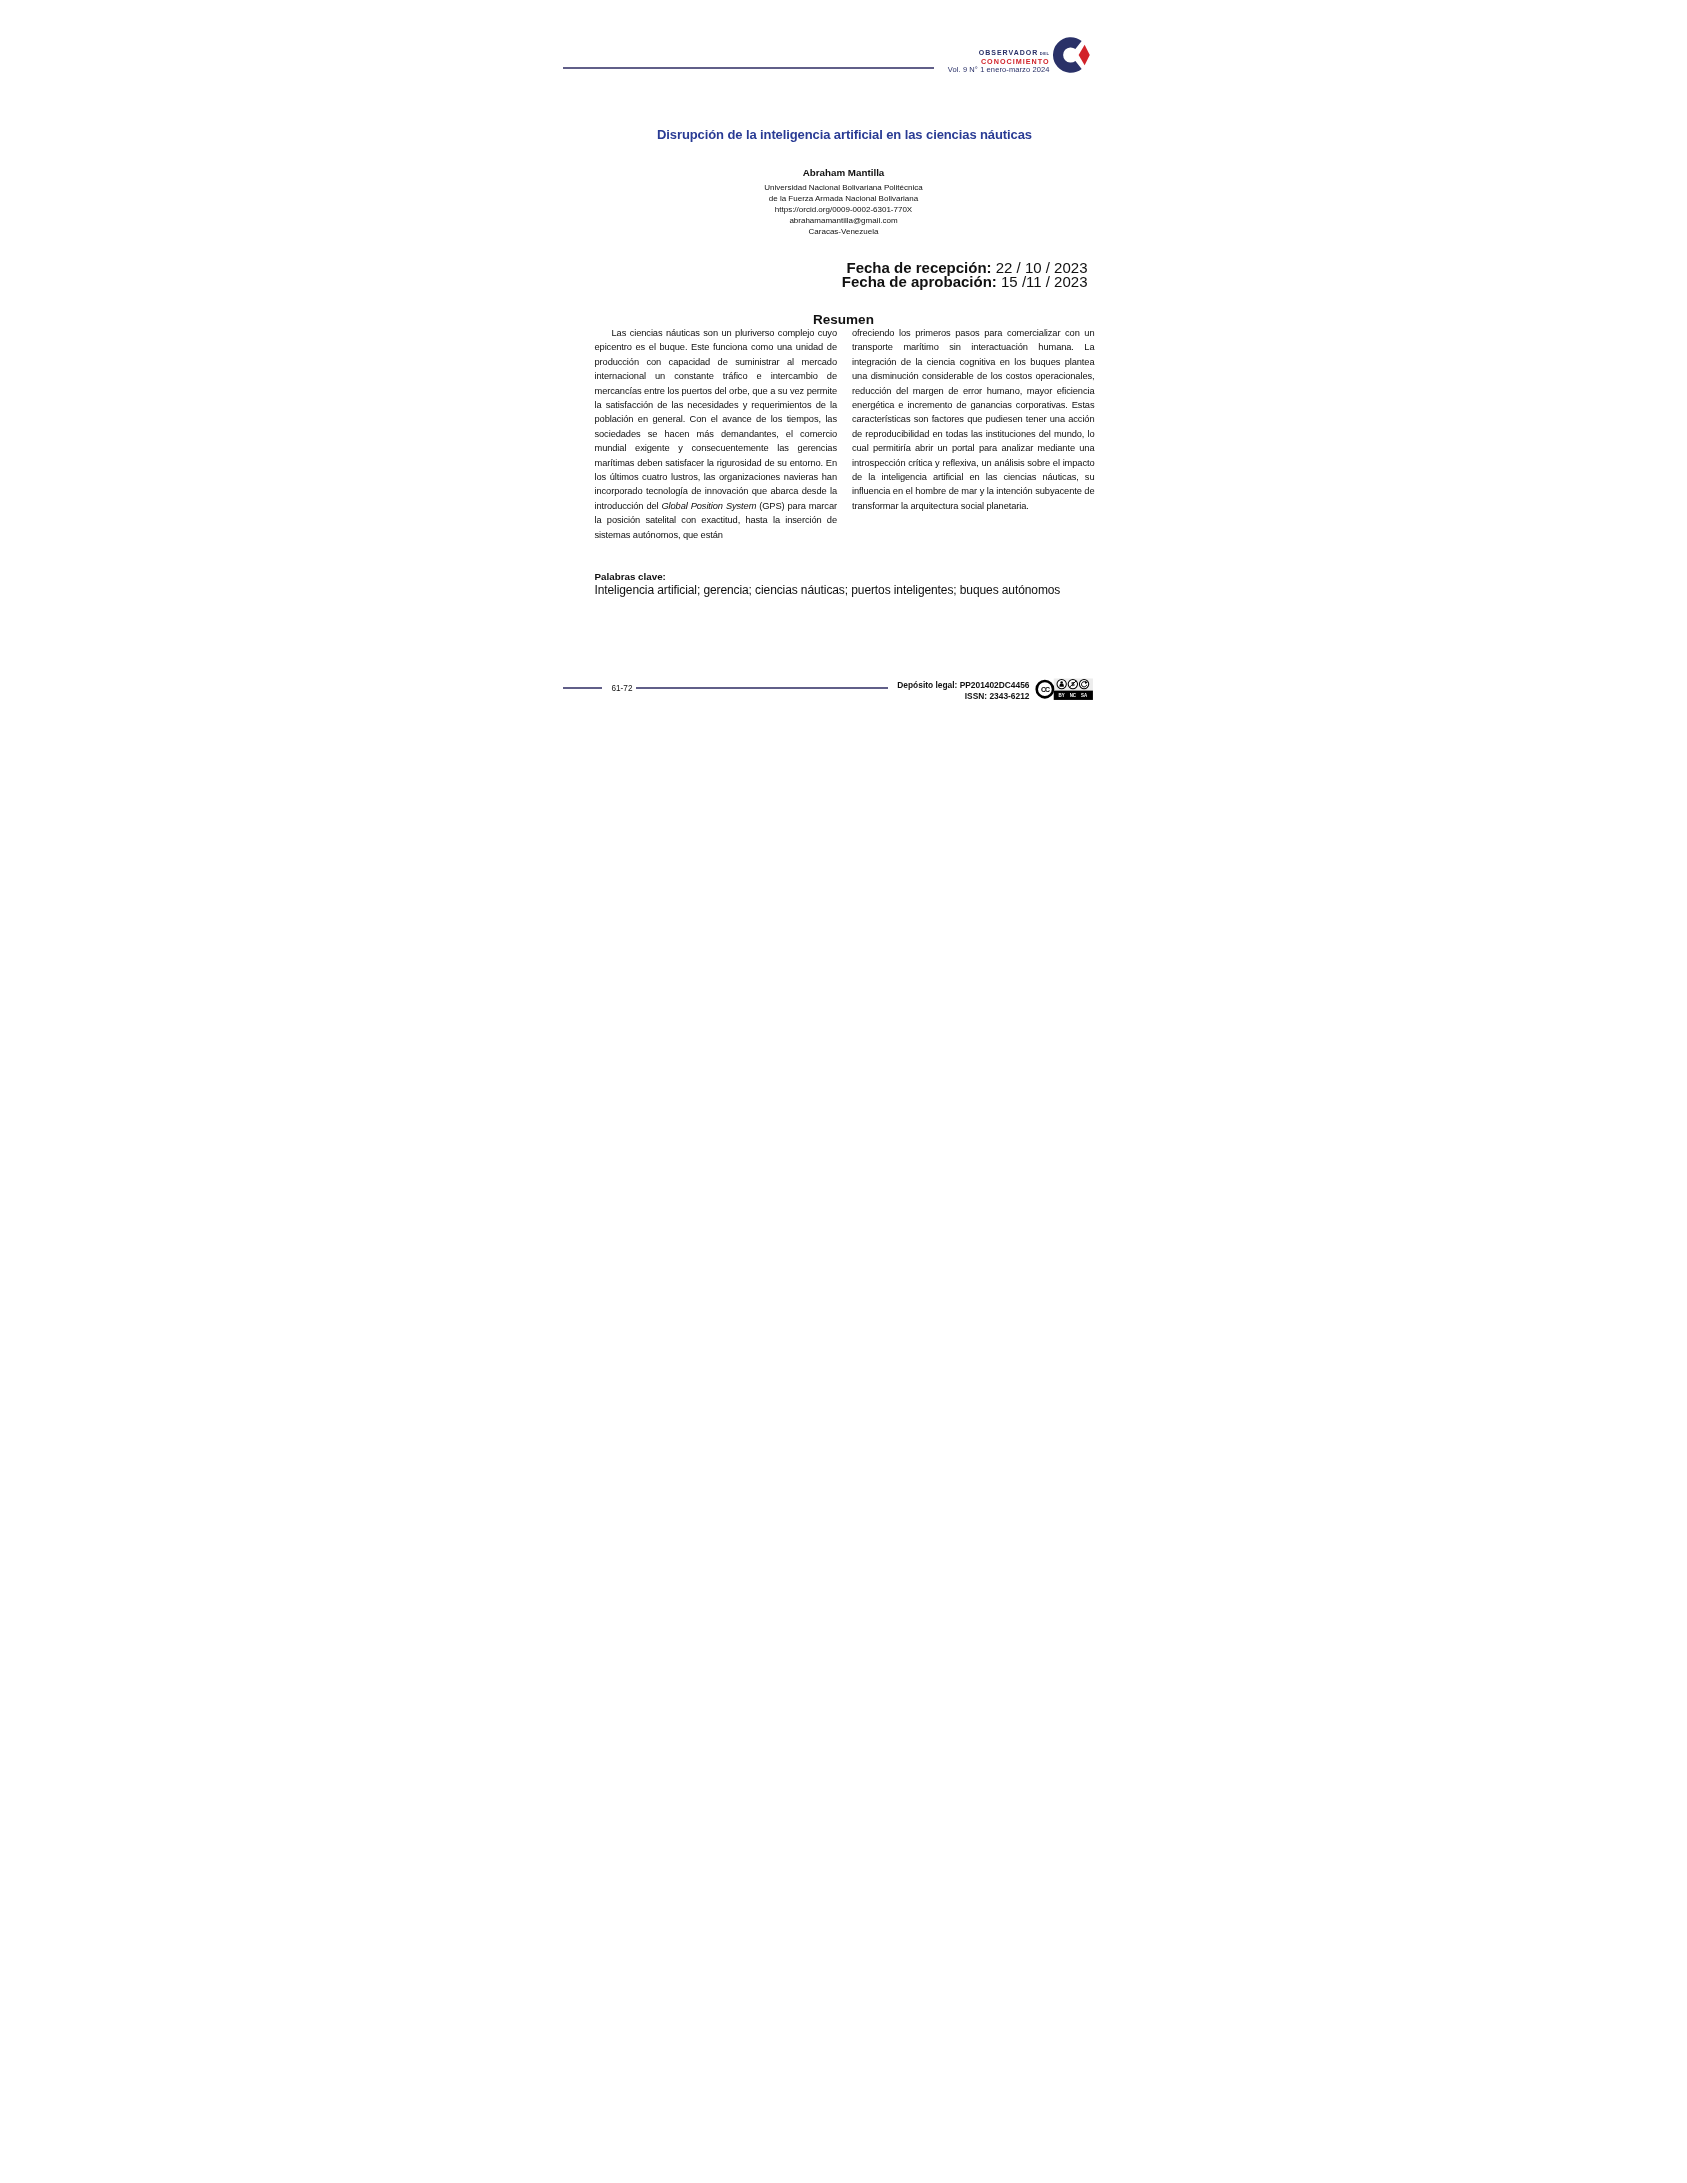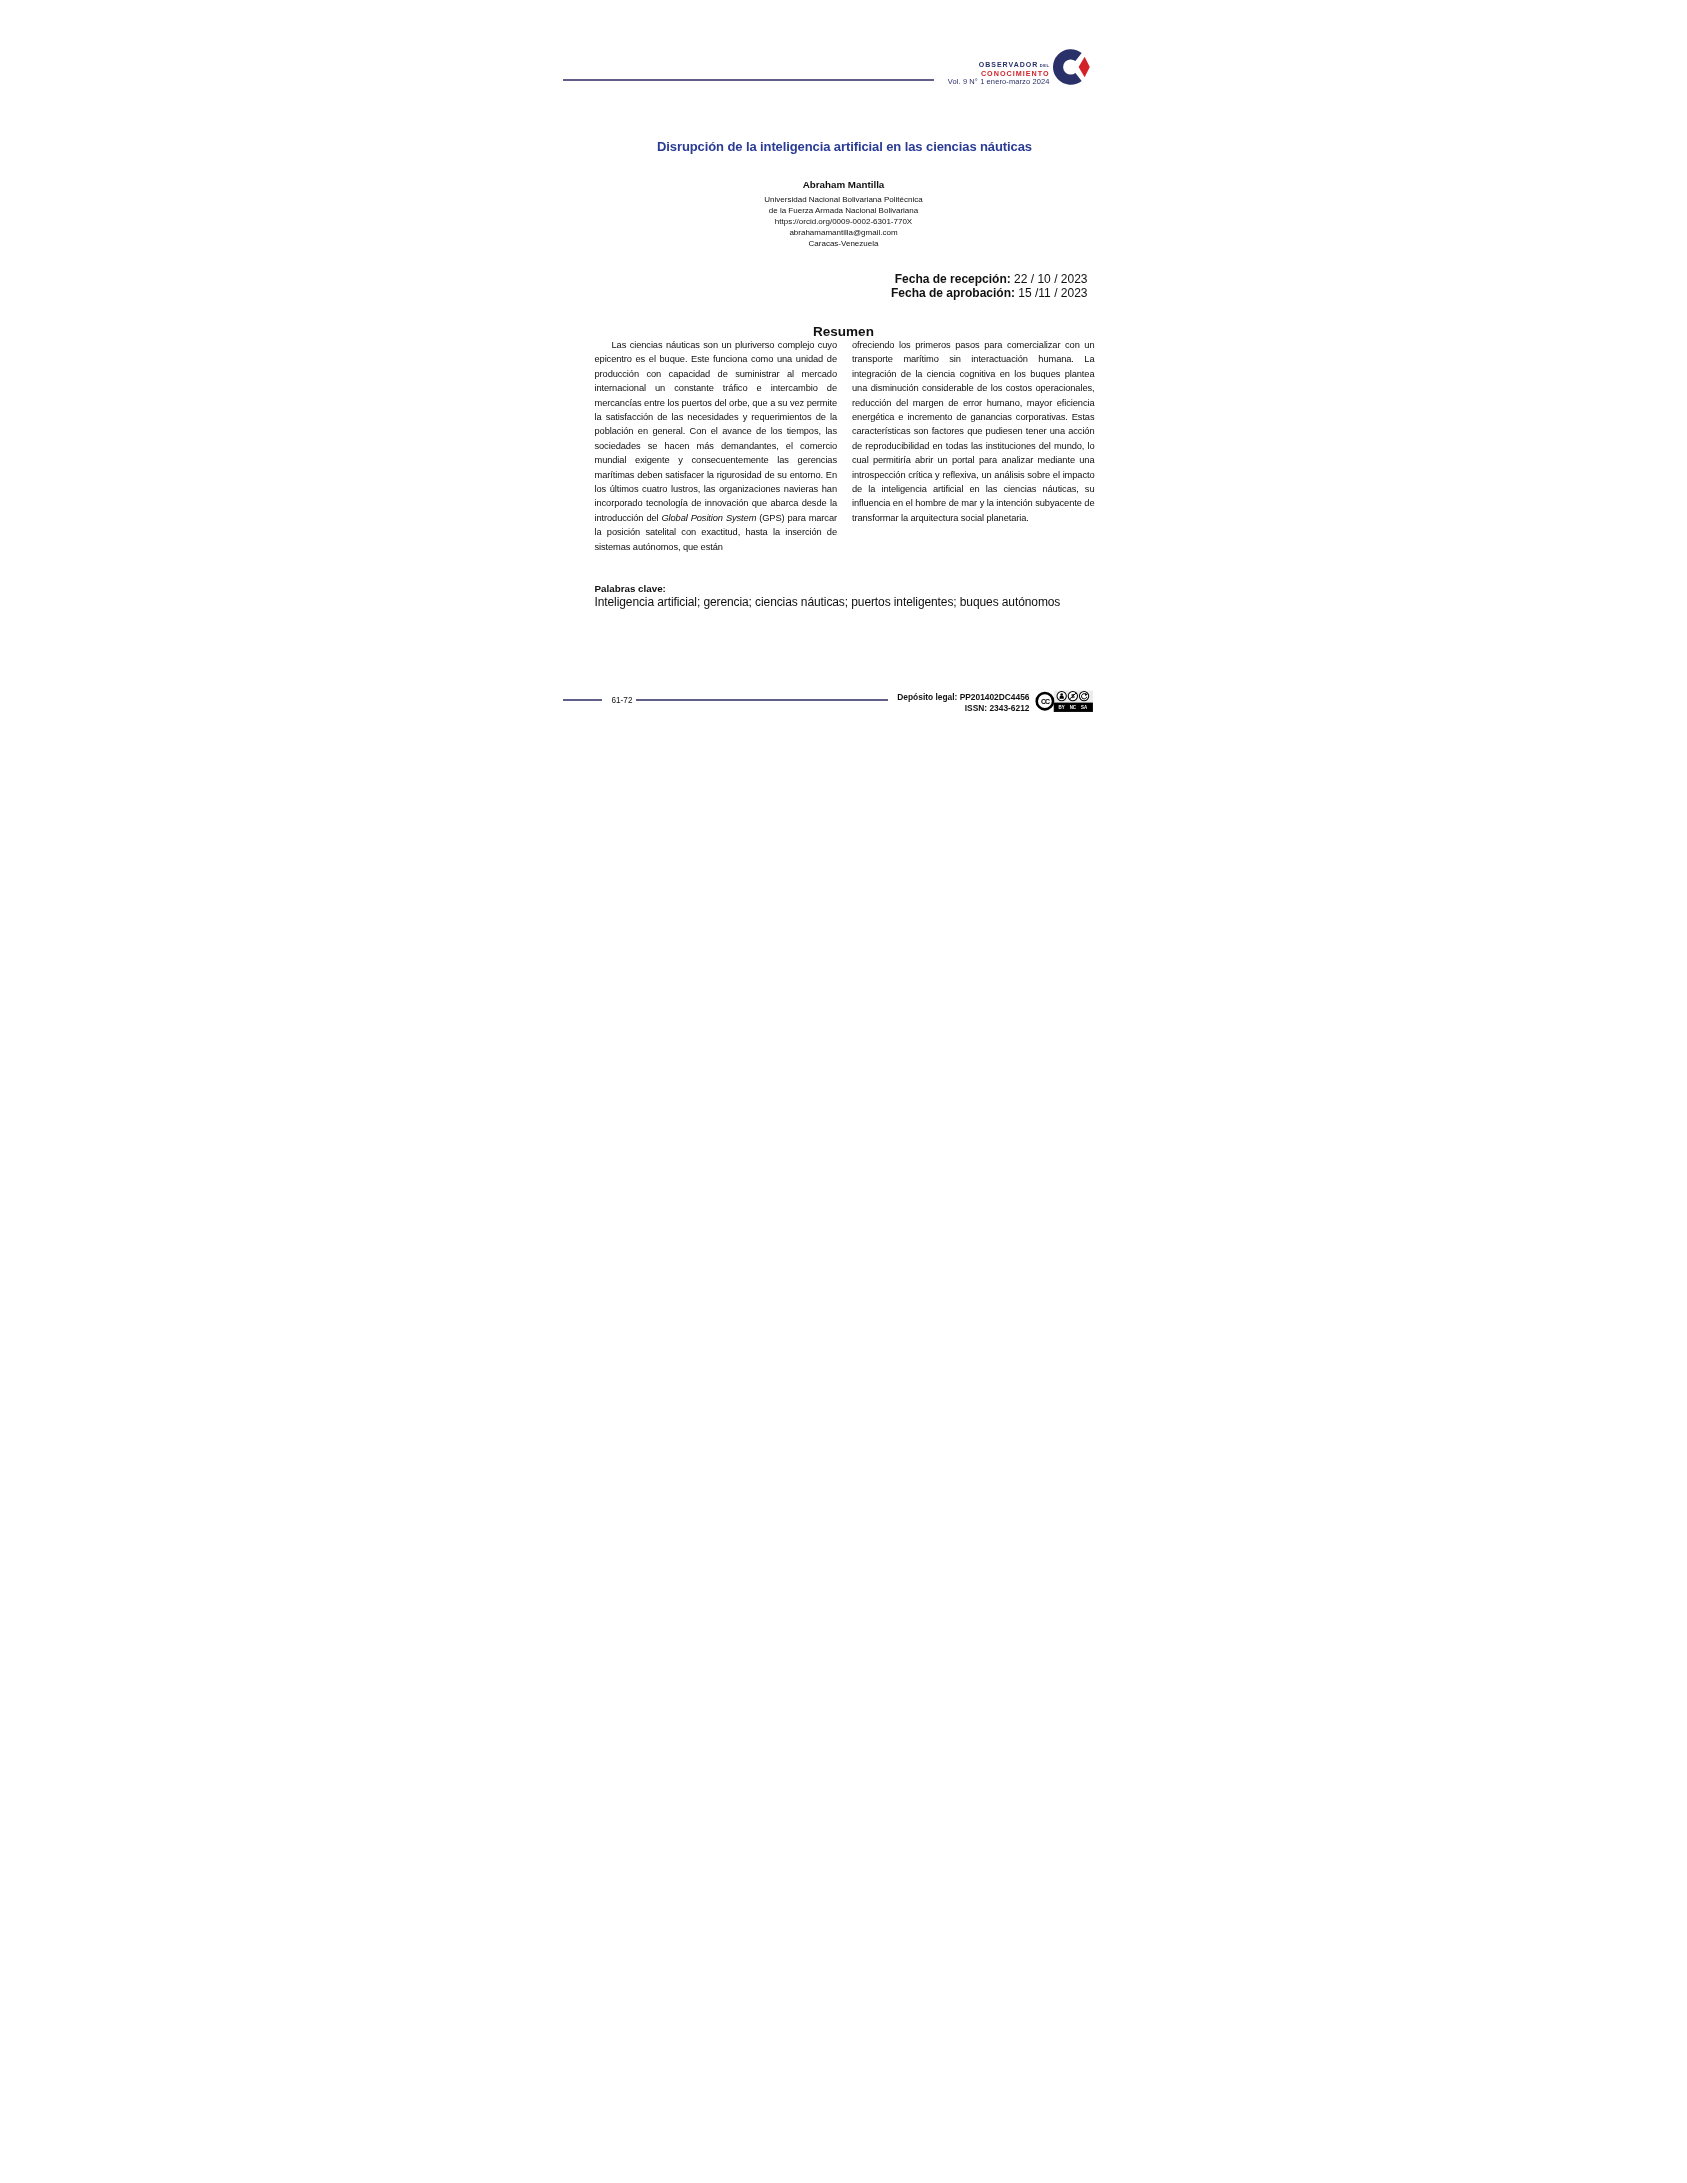--- a/index.html
+++ b/index.html
@@ -1,18 +1,18 @@
 <!DOCTYPE html>
 <html style="--title-blue: #293b94; --logo-navy: #2a3168; --logo-red: #d2232a; --rule-dark: #343260;font-size:7.5px"><head>
 <meta charset="utf-8">
 <title>Observador del Conocimiento</title>
 <style>
   html,body { margin:0; padding:0; background:#ffffff; }
   .page {
-    position:relative; width:562px; height:728px; margin:16px auto;
+    position:relative; width:562px; height:728px; margin:4px auto;
     background:#ffffff; overflow:hidden;
     font-family:"Liberation Sans", sans-serif; color:#111;
   }
   
   .header-rule {
     position:absolute; top:63px; left:0; width:371px; height:2.3px;
     background:linear-gradient(180deg,#9b9ab8 0%,#55537f 30%,var(--rule-dark,#343260) 50%,#55537f 70%,#9b9ab8 100%);
   }
   .masthead-text { position:absolute; top:45px; right:75px; text-align:right; white-space:nowrap; }
   .masthead-line1 { font-size:7px; font-weight:bold; letter-spacing:1px; color:var(--logo-navy,#2a3168); line-height:7px; }
@@ -22,21 +22,21 @@
   .logo-mark { position:absolute; top:33px; right:34px; width:38px; height:36px; }
   
   .article-title {
     position:absolute; top:114px; left:14px; right:12px; text-align:center;
     font-size:13px; font-weight:bold; color:var(--title-blue,#293b94); letter-spacing:-0.1px;
   }
   .author-block { position:absolute; top:163px; left:0; right:0; text-align:center; }
   .author-name { font-size:9.8px; font-weight:bold; margin-bottom:3.7px; }
   .author-line { font-size:8px; line-height:11px; font-stretch:condensed; }
   
-  .dates { position:absolute; top:257px; right:37px; text-align:right; font-size:12px; line-height:13.7px; font-stretch:condensed; }
+  .dates { position:absolute; top:257px; right:37px; text-align:right; font-size:15px; line-height:13.7px; font-stretch:condensed; }
   .date-label { font-weight:bold; }
   
   .abstract-heading { position:absolute; top:297px; left:0; right:0; text-align:center; font-size:13.5px; font-weight:bold; }
   .abstract-columns { position:absolute; top:322px; left:32px; width:500px; display:flex; gap:15px; }
   .abs-col { width:245px; font-size:9.3px; line-height:14.4px; text-align:justify; letter-spacing:-0.1px; font-stretch:condensed; color:#0f0f0f; }
   .abs-col p { margin:0; }
   .indent-first { text-indent:17px; }
   
   .keywords { position:absolute; top:567px; left:32px; right:28px; color:#0f0f0f; }
   .keywords-label { font-size:9.8px; font-weight:bold; line-height:12px; }

